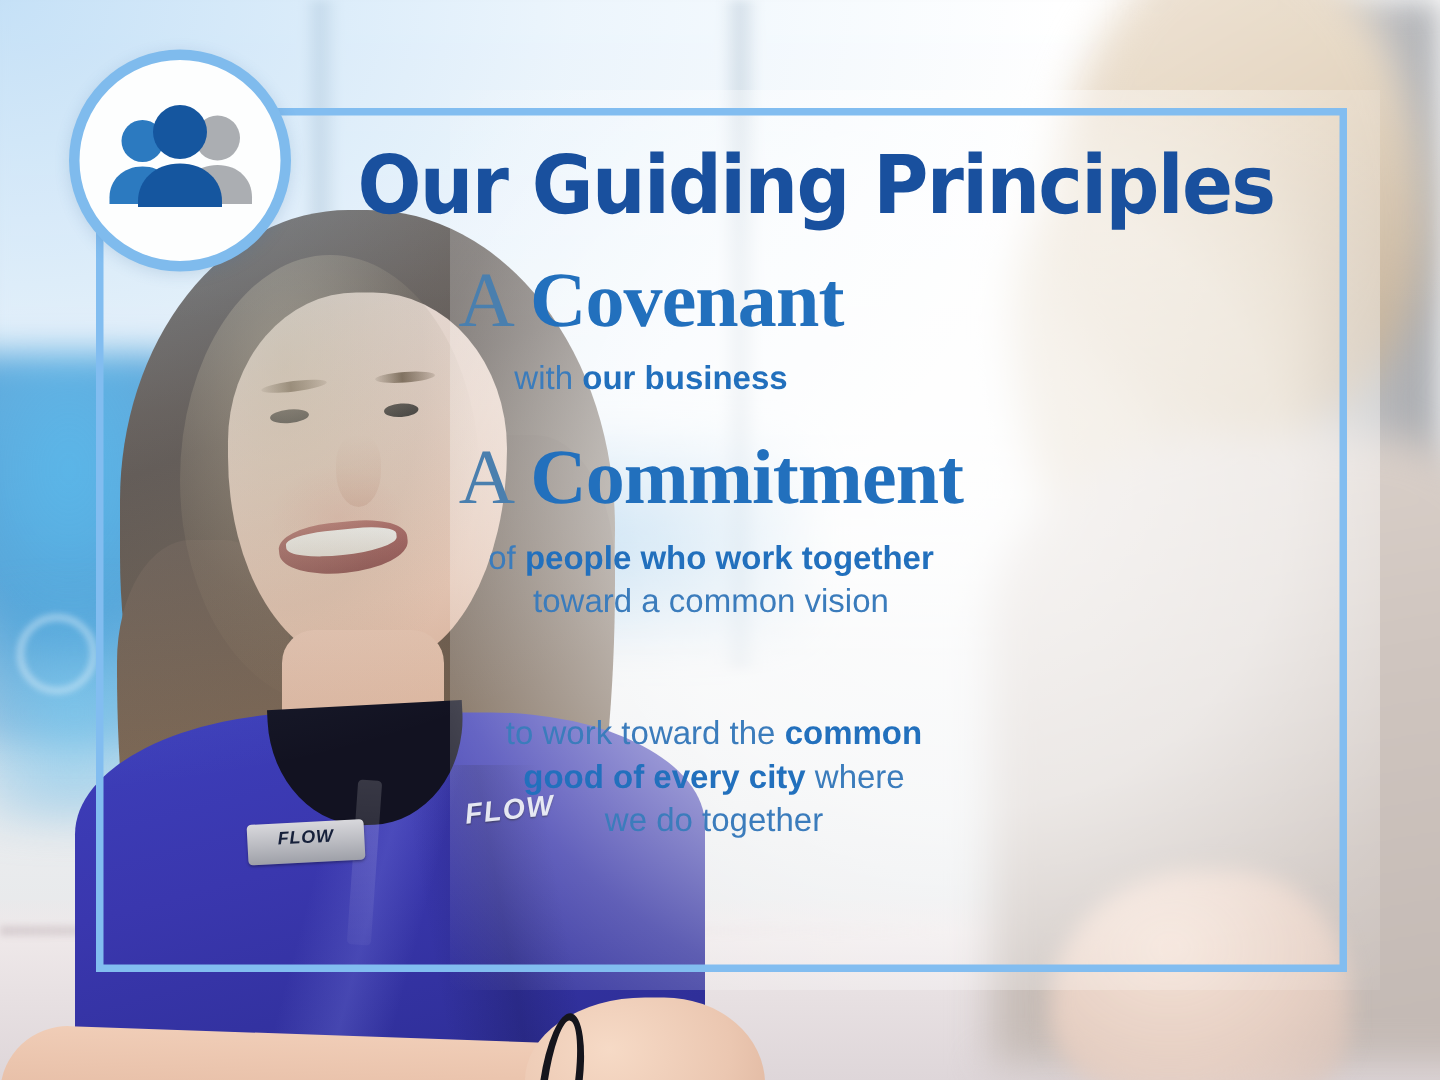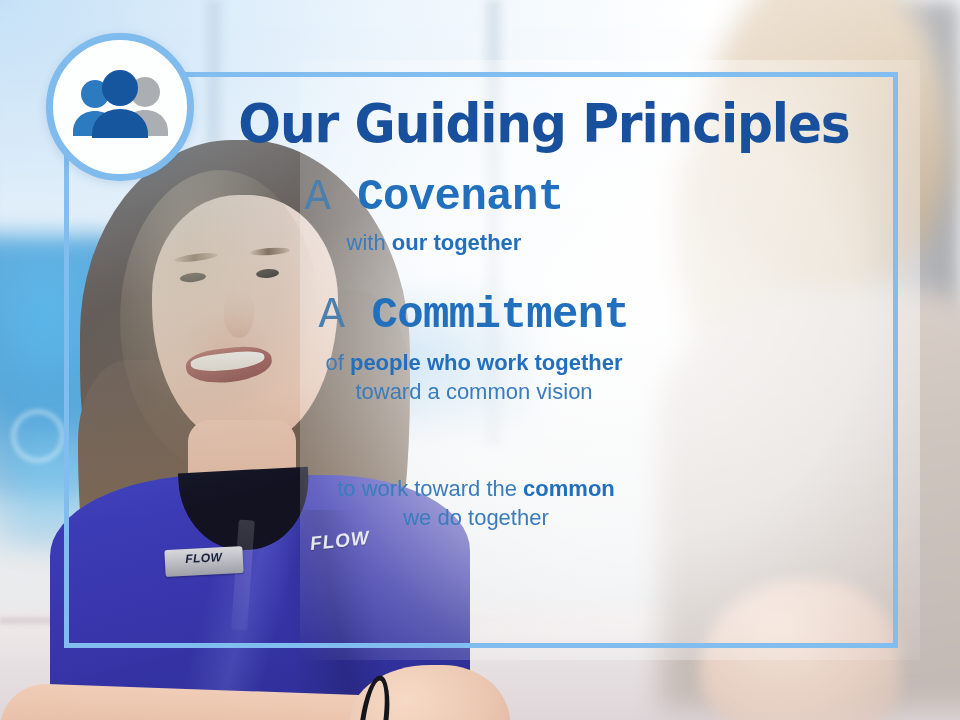--- a/index.html
+++ b/index.html
@@ -299,22 +299,22 @@
     letter-spacing:-1.2px;
     color:#19509E;
     transform: scaleX(.93);
     transform-origin:center;
     white-space:nowrap;
   }
 
   .block { position:absolute; color:#2c76be; }
 
   .head {
-    font-family:Liberation Mono, monospace;
-    font-size:44px;
+    font-family:Liberation Serif, serif;
+    font-size:52px;
     line-height:1.05;
     color:#2c76be;
     white-space:nowrap;
   }
   .head .art { font-weight:normal; color:#4a7fae; }
   .head .key { font-weight:bold; color:#2270bd; letter-spacing:-.6px; }
 
   .sub {
     font-family:"Liberation Sans", sans-serif;
     font-size:22px;
@@ -407,36 +407,37 @@
   <div class="content">
 
     <div class="title">Our Guiding Principles</div>
 
     <div class="block" id="blk-covenant">
       <div class="head">
         <span class="art">A</span>
         <span class="key">Covenant</span>
       </div>
       <div class="sub">
-        <div><span>with </span><b>our together</b></div>
+        <div><span>with </span><b>our business</b></div>
       </div>
     </div>
 
     <div class="block" id="blk-community">
       <div class="head">
         <span class="art">A</span>
         <span class="key">Commitment</span>
       </div>
       <div class="sub">
         <div><span>of </span><b>people who work together</b></div>
         <div><span>toward a common vision</span></div>
       </div>
     </div>
 
     <div class="block" id="blk-commitment">
       <div class="sub">
         <div><span>to work toward the </span><b>common</b></div>
+        <div><b>good of every city</b><span> where</span></div>
         <div><span>we do together</span></div>
       </div>
     </div>
 
   </div>
 </div>
 
 </body></html>

